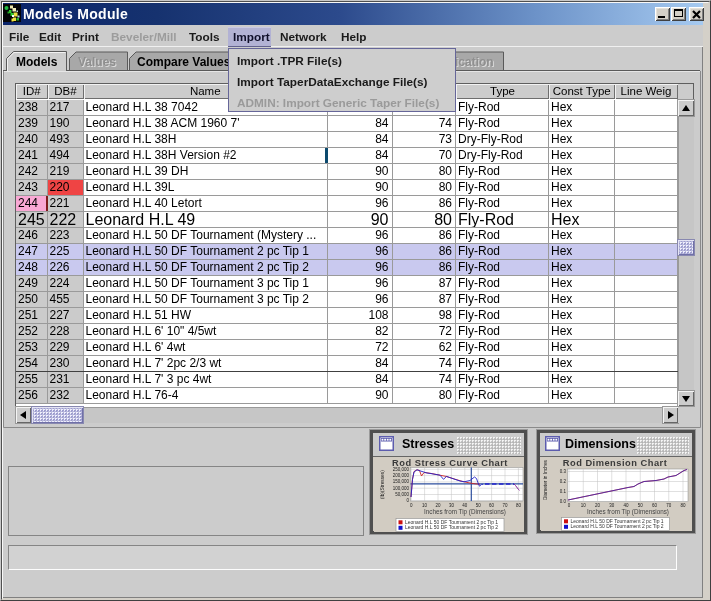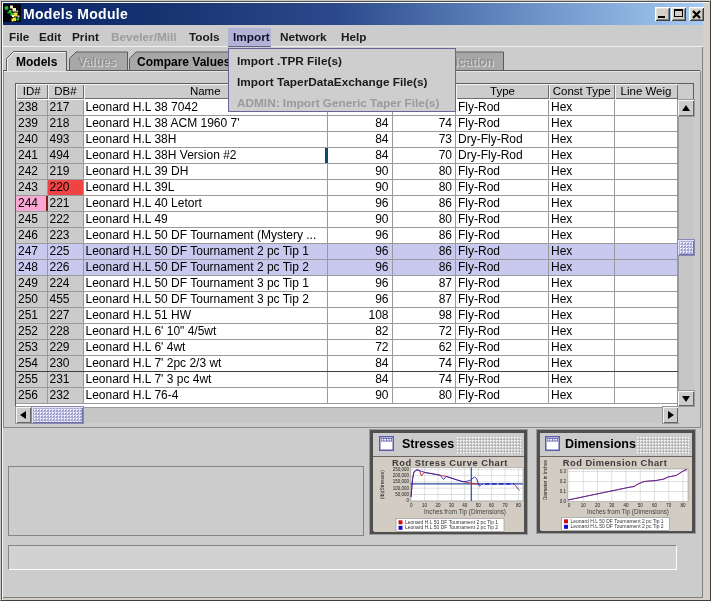--- a/index.html
+++ b/index.html
@@ -81,21 +81,21 @@
       <span class="abs" style="left:31.5px;width:36px;height:15px;background:#cbcbcb;border-right:1px solid #9a9a9a;padding-left:2px;overflow:hidden">217</span>
       <span class="abs" style="left:67.5px;width:244.5px;height:15px;background:#ffffff;border-right:1px solid #9a9a9a;padding-left:2px;overflow:hidden">Leonard H.L 38 7042</span>
       <span class="abs" style="left:312px;width:64.5px;height:15px;background:#ffffff;border-right:1px solid #9a9a9a;padding-right:3px;text-align:right;overflow:hidden"></span>
       <span class="abs" style="left:376.5px;width:63.5px;height:15px;background:#ffffff;border-right:1px solid #9a9a9a;padding-right:3px;text-align:right;overflow:hidden"></span>
       <span class="abs" style="left:440px;width:93px;height:15px;background:#ffffff;border-right:1px solid #9a9a9a;padding-left:2px;overflow:hidden">Fly-Rod</span>
       <span class="abs" style="left:533px;width:65.5px;height:15px;background:#ffffff;border-right:1px solid #9a9a9a;padding-left:2px;overflow:hidden">Hex</span>
       <span class="abs" style="left:598.5px;width:63px;height:15px;background:#ffffff;border-right:1px solid #9a9a9a;padding-left:2px;overflow:hidden"></span>
     </div>
     <div class="abs" style="left:16px;top:116px;width:661.5px;height:16px;border-bottom:1px solid #9a9a9a;font-size:12px;line-height:15px;color:#000">
       <span class="abs" style="left:0px;width:31.5px;height:15px;background:#cbcbcb;border-right:1px solid #9a9a9a;padding-left:2px;overflow:hidden">239</span>
-      <span class="abs" style="left:31.5px;width:36px;height:15px;background:#cbcbcb;border-right:1px solid #9a9a9a;padding-left:2px;overflow:hidden">218</span>
+      <span class="abs" style="left:31.5px;width:36px;height:15px;background:#cbcbcb;border-right:1px solid #9a9a9a;padding-left:2px;overflow:hidden">190</span>
       <span class="abs" style="left:67.5px;width:244.5px;height:15px;background:#ffffff;border-right:1px solid #9a9a9a;padding-left:2px;overflow:hidden">Leonard H.L 38 ACM 1960 7'</span>
       <span class="abs" style="left:312px;width:64.5px;height:15px;background:#ffffff;border-right:1px solid #9a9a9a;padding-right:3px;text-align:right;overflow:hidden">84</span>
       <span class="abs" style="left:376.5px;width:63.5px;height:15px;background:#ffffff;border-right:1px solid #9a9a9a;padding-right:3px;text-align:right;overflow:hidden">74</span>
       <span class="abs" style="left:440px;width:93px;height:15px;background:#ffffff;border-right:1px solid #9a9a9a;padding-left:2px;overflow:hidden">Fly-Rod</span>
       <span class="abs" style="left:533px;width:65.5px;height:15px;background:#ffffff;border-right:1px solid #9a9a9a;padding-left:2px;overflow:hidden">Hex</span>
       <span class="abs" style="left:598.5px;width:63px;height:15px;background:#ffffff;border-right:1px solid #9a9a9a;padding-left:2px;overflow:hidden"></span>
     </div>
     <div class="abs" style="left:16px;top:132px;width:661.5px;height:16px;border-bottom:1px solid #9a9a9a;font-size:12px;line-height:15px;color:#000">
       <span class="abs" style="left:0px;width:31.5px;height:15px;background:#cbcbcb;border-right:1px solid #9a9a9a;padding-left:2px;overflow:hidden">240</span>
       <span class="abs" style="left:31.5px;width:36px;height:15px;background:#cbcbcb;border-right:1px solid #9a9a9a;padding-left:2px;overflow:hidden">493</span>
@@ -139,21 +139,21 @@
     <div class="abs" style="left:16px;top:196px;width:661.5px;height:16px;border-bottom:1px solid #9a9a9a;font-size:12px;line-height:15px;color:#000">
       <span class="abs" style="left:0px;width:31.5px;height:15px;background:#f9a8d4;border-right:2px solid #7f1d1d;padding-left:2px;overflow:hidden">244</span>
       <span class="abs" style="left:31.5px;width:36px;height:15px;background:#cbcbcb;border-right:1px solid #9a9a9a;padding-left:2px;overflow:hidden">221</span>
       <span class="abs" style="left:67.5px;width:244.5px;height:15px;background:#ffffff;border-right:1px solid #9a9a9a;padding-left:2px;overflow:hidden">Leonard H.L 40 Letort</span>
       <span class="abs" style="left:312px;width:64.5px;height:15px;background:#ffffff;border-right:1px solid #9a9a9a;padding-right:3px;text-align:right;overflow:hidden">96</span>
       <span class="abs" style="left:376.5px;width:63.5px;height:15px;background:#ffffff;border-right:1px solid #9a9a9a;padding-right:3px;text-align:right;overflow:hidden">86</span>
       <span class="abs" style="left:440px;width:93px;height:15px;background:#ffffff;border-right:1px solid #9a9a9a;padding-left:2px;overflow:hidden">Fly-Rod</span>
       <span class="abs" style="left:533px;width:65.5px;height:15px;background:#ffffff;border-right:1px solid #9a9a9a;padding-left:2px;overflow:hidden">Hex</span>
       <span class="abs" style="left:598.5px;width:63px;height:15px;background:#ffffff;border-right:1px solid #9a9a9a;padding-left:2px;overflow:hidden"></span>
     </div>
-    <div class="abs" style="left:16px;top:212px;width:661.5px;height:16px;border-bottom:1px solid #9a9a9a;font-size:12px;line-height:15px;color:#000">
+    <div class="abs" style="left:16px;top:212px;width:661.5px;height:16px;border-bottom:1px solid #9a9a9a;font-size:16px;line-height:15px;color:#000">
       <span class="abs" style="left:0px;width:31.5px;height:15px;background:#cbcbcb;border-right:1px solid #9a9a9a;padding-left:2px;overflow:hidden">245</span>
       <span class="abs" style="left:31.5px;width:36px;height:15px;background:#cbcbcb;border-right:1px solid #9a9a9a;padding-left:2px;overflow:hidden">222</span>
       <span class="abs" style="left:67.5px;width:244.5px;height:15px;background:#ffffff;border-right:1px solid #9a9a9a;padding-left:2px;overflow:hidden">Leonard H.L 49</span>
       <span class="abs" style="left:312px;width:64.5px;height:15px;background:#ffffff;border-right:1px solid #9a9a9a;padding-right:3px;text-align:right;overflow:hidden">90</span>
       <span class="abs" style="left:376.5px;width:63.5px;height:15px;background:#ffffff;border-right:1px solid #9a9a9a;padding-right:3px;text-align:right;overflow:hidden">80</span>
       <span class="abs" style="left:440px;width:93px;height:15px;background:#ffffff;border-right:1px solid #9a9a9a;padding-left:2px;overflow:hidden">Fly-Rod</span>
       <span class="abs" style="left:533px;width:65.5px;height:15px;background:#ffffff;border-right:1px solid #9a9a9a;padding-left:2px;overflow:hidden">Hex</span>
       <span class="abs" style="left:598.5px;width:63px;height:15px;background:#ffffff;border-right:1px solid #9a9a9a;padding-left:2px;overflow:hidden"></span>
     </div>
     <div class="abs" style="left:16px;top:228px;width:661.5px;height:16px;border-bottom:1px solid #9a9a9a;font-size:12px;line-height:15px;color:#000">

